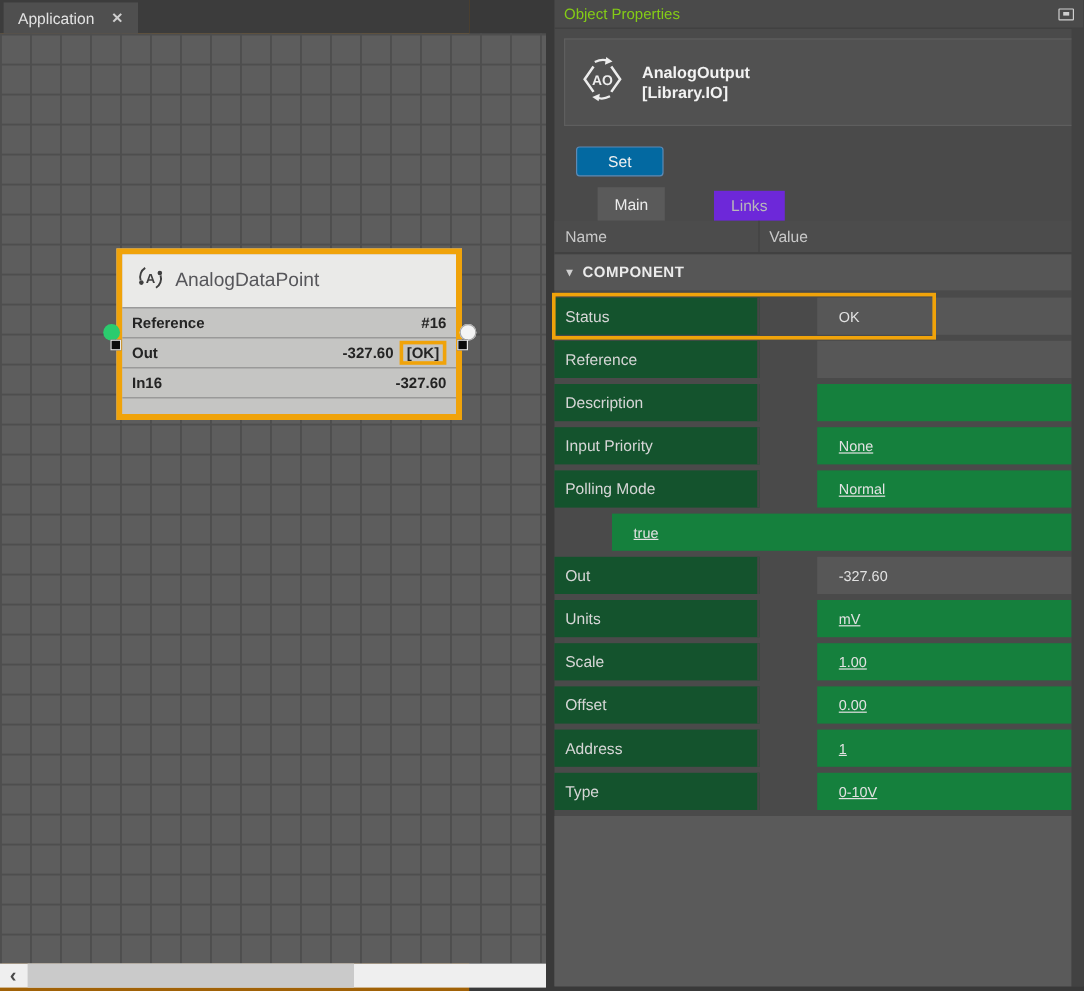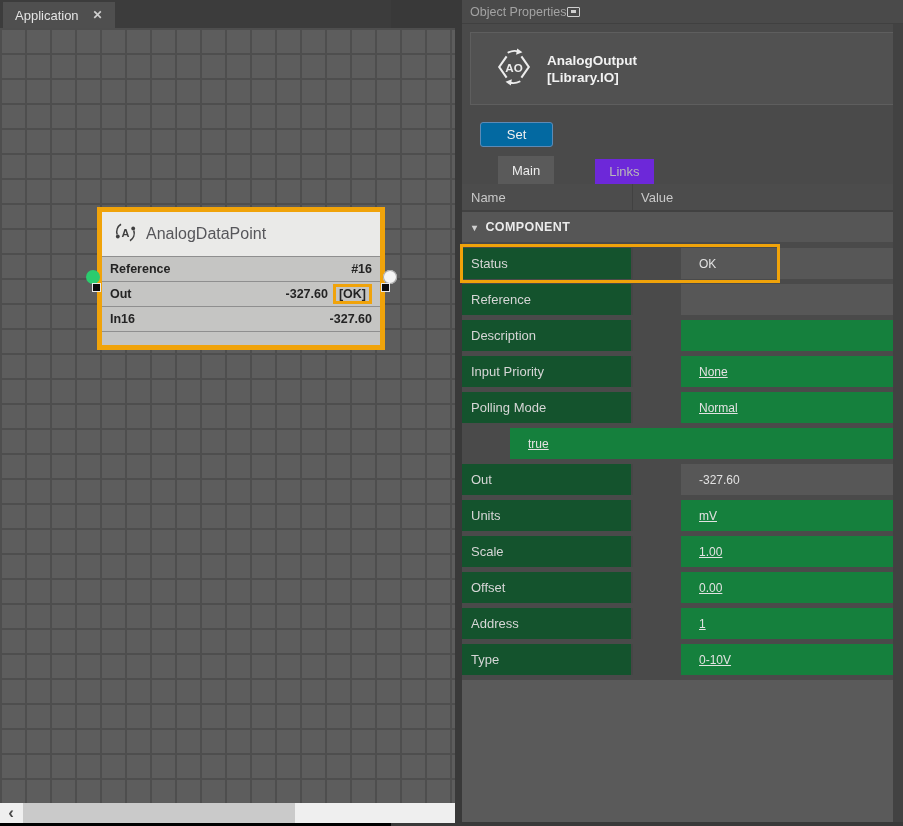--- a/index.html
+++ b/index.html
@@ -1,20 +1,20 @@
 <!DOCTYPE html>
 <html><head>
 <meta charset="utf-8">
 <style>
   * { margin:0; padding:0; box-sizing:border-box; }
   html,body { width:903px; height:826px; }
   body { background:#393939; font-family:"Liberation Sans", sans-serif; overflow:hidden; position:relative; }
 
   
-  .left-region { position:absolute; left:0; top:0; width:391px; height:826px; background:#000000; }
+  .left-region { position:absolute; left:0; top:0; width:391px; height:826px; background:#a16207; }
   .tab-bar { height:28px; background:#3c3c3c; display:flex; align-items:flex-end; }
   .tab-app { margin-left:3px; height:26px; background:#4f4f4f; color:#e3e3e3; font-size:13px;
              display:flex; align-items:center; gap:14px; padding:0 12px; cursor:default; }
   .tab-close { color:#cfcfcf; font-size:12px; font-weight:bold; cursor:pointer; }
 
   .canvas { position:absolute; left:0; top:28px; width:455px; height:775px;
             background-color:#5d5d5d;
             background-image:
               linear-gradient(#4e4e4e 2px, transparent 2px),
               linear-gradient(90deg, #4e4e4e 2px, transparent 2px);
@@ -37,29 +37,29 @@
   .handle-right { right:-10px; top:71px; }
 
   
   .hscrollbar { position:absolute; left:0; top:803px; width:455px; height:20px; background:#efefef; display:flex; }
   .scroll-arrow { width:22px; height:100%; display:flex; align-items:center; justify-content:center;
                   color:#4a4a4a; font-size:17px; font-weight:bold; cursor:pointer; }
   .scroll-thumb { position:absolute; left:23px; top:0; width:272px; height:100%; background:#cacaca; cursor:pointer; }
 
   
   .right-panel { position:absolute; left:462px; top:0; width:441px; height:822px; background:#4a4a4a; }
-  .panel-header { height:24px; display:flex; align-items:center; 
-                  padding:0 8px; color:#a3a3a3; font-size:12.5px; border-bottom:1px solid #404040; }
+  .panel-header { height:24px; display:flex; align-items:center; justify-content:space-between;
+                  padding:0 8px; color:#84cc16; font-size:12.5px; border-bottom:1px solid #404040; }
   .window-icon { width:13px; height:10px; border:1px solid #cfcfcf; border-radius:1px;
                  display:flex; align-items:center; justify-content:center; cursor:pointer; }
   .window-icon i { display:block; width:5px; height:3px; background:#cfcfcf; }
 
   .object-card { position:absolute; left:8px; top:32px; width:880px; max-width:425px; height:73px;
                  background:#515151; border:1px solid #5e5e5e;
-                 display:flex; align-items:center; gap:14px; padding:0 24px; }
+                 display:flex; align-items:center; gap:14px; padding:0 12px; }
   .object-names { color:#f2f2f2; font-size:13.5px; font-weight:bold; line-height:17px; }
 
   .set-btn { position:absolute; left:18px; top:122px; width:73px; height:25px;
              background:#0369a1; border:1px solid #5d8ab5; border-radius:3px;
              color:#f0f0f0; font-size:13px; font-family:"Liberation Sans",sans-serif; cursor:pointer; }
 
   .tabs { position:absolute; left:1px; top:155px; display:flex; align-items:flex-end; gap:6px; height:29px; }
   .ptab { padding:0 14px; display:flex; align-items:center; font-size:13px; cursor:pointer;margin-left:35px; }
   .ptab-main { height:28px; background:#5a5a5a; color:#ececec; }
   .ptab-links { height:25px; background:#6d28d9; color:#b9b9b9; }

